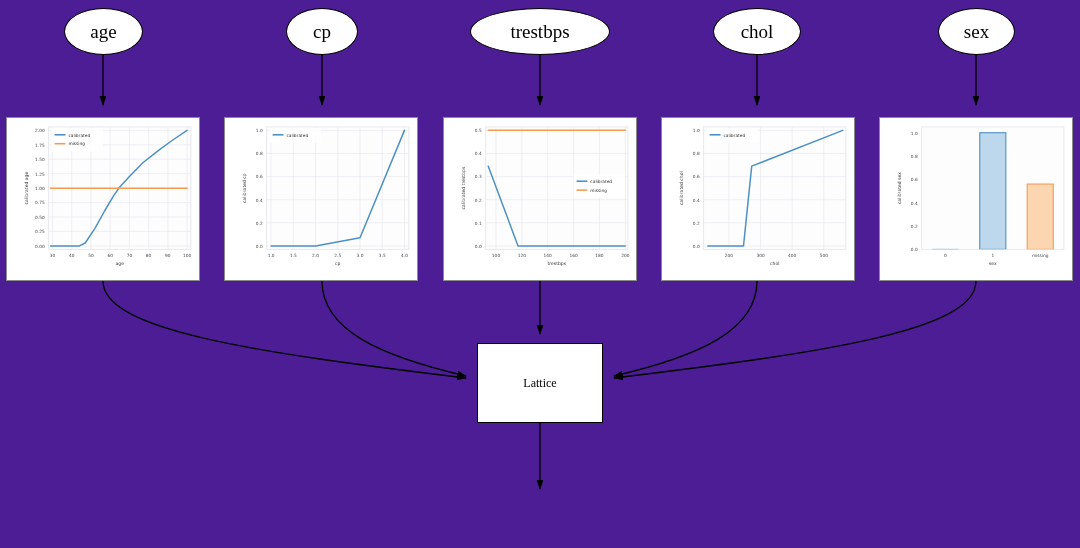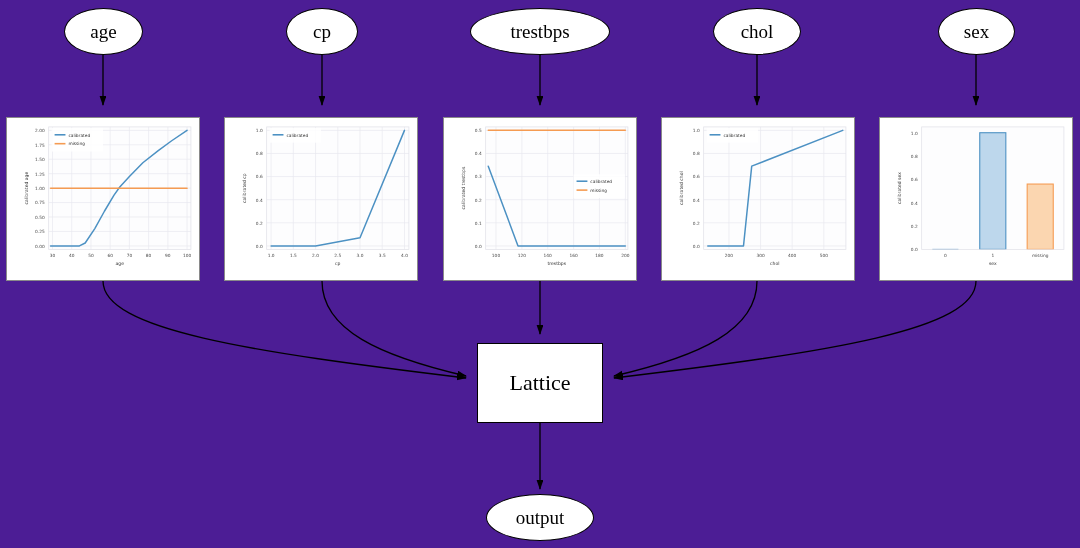--- a/index.html
+++ b/index.html
@@ -37,21 +37,21 @@
     white-space: nowrap;
   }
   .node-box {
     position: absolute;
     display: flex;
     align-items: center;
     justify-content: center;
     border: 1.1px solid #000000;
     background: #ffffff;
     font-family: "Liberation Serif", serif;
-    font-size: 22px;
+    font-size: 12px;
     color: #000000;
   }
   
   .panel {
     position: absolute;
     background: #ffffff;
     border: 1.3px solid #8a8a8a;
     overflow: hidden;
   }
   .plotfig {
@@ -112,23 +112,20 @@
   </div>
   <div class="node-ellipse" style="left:713px; top:8px; width:88px; height:47px;">
     <span>chol</span>
   </div>
   <div class="node-ellipse" style="left:938px; top:8px; width:77px; height:47px;">
     <span>sex</span>
   </div>
 
   <div class="node-box" style="left:477px; top:343px; width:126px; height:80px;">
     <span>Lattice</span>
-  </div>
-  <div class="node-ellipse" style="left:486px; top:494px; width:108px; height:47px;">
-    <span>output</span>
   </div>
 
   <div class="panel" style="left:6px; top:117px; width:194px; height:164px;">
     <svg class="plotfig" viewBox="0 0 194 164" xmlns="http://www.w3.org/2000/svg">
         <rect x="42" y="9" width="144" height="124" fill="#fdfdfe" stroke="none"></rect>
         <line x1="42" y1="129.49056603773585" x2="186" y2="129.49056603773585" stroke="#e8e8ef" stroke-width="0.7"></line>
         <line x1="42" y1="114.86792452830188" x2="186" y2="114.86792452830188" stroke="#e8e8ef" stroke-width="0.7"></line>
         <line x1="42" y1="100.24528301886792" x2="186" y2="100.24528301886792" stroke="#e8e8ef" stroke-width="0.7"></line>
         <line x1="42" y1="85.62264150943396" x2="186" y2="85.62264150943396" stroke="#e8e8ef" stroke-width="0.7"></line>
         <line x1="42" y1="71" x2="186" y2="71" stroke="#e8e8ef" stroke-width="0.7"></line>

